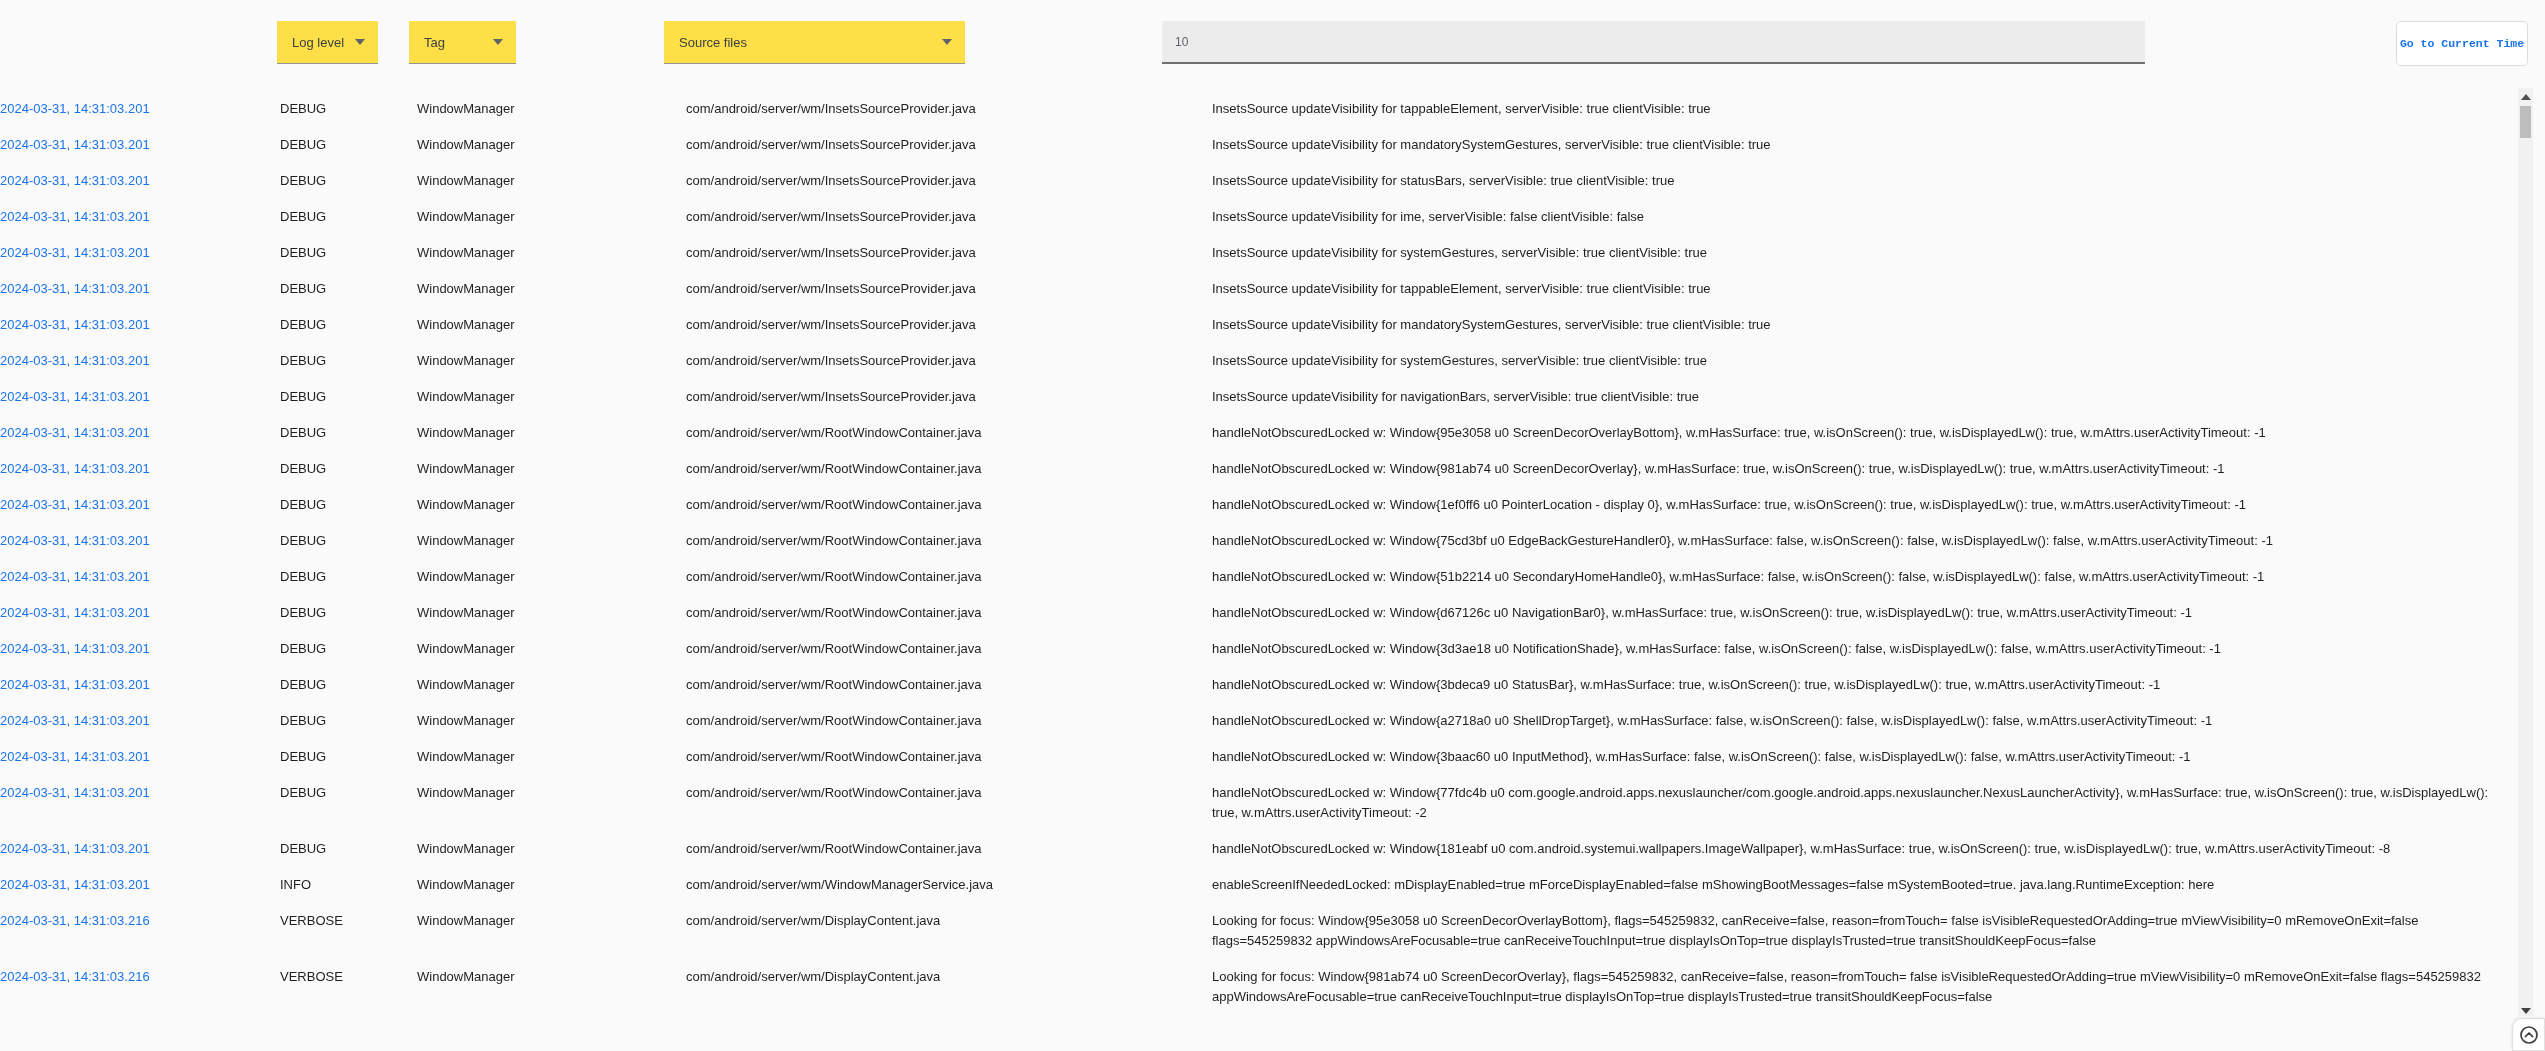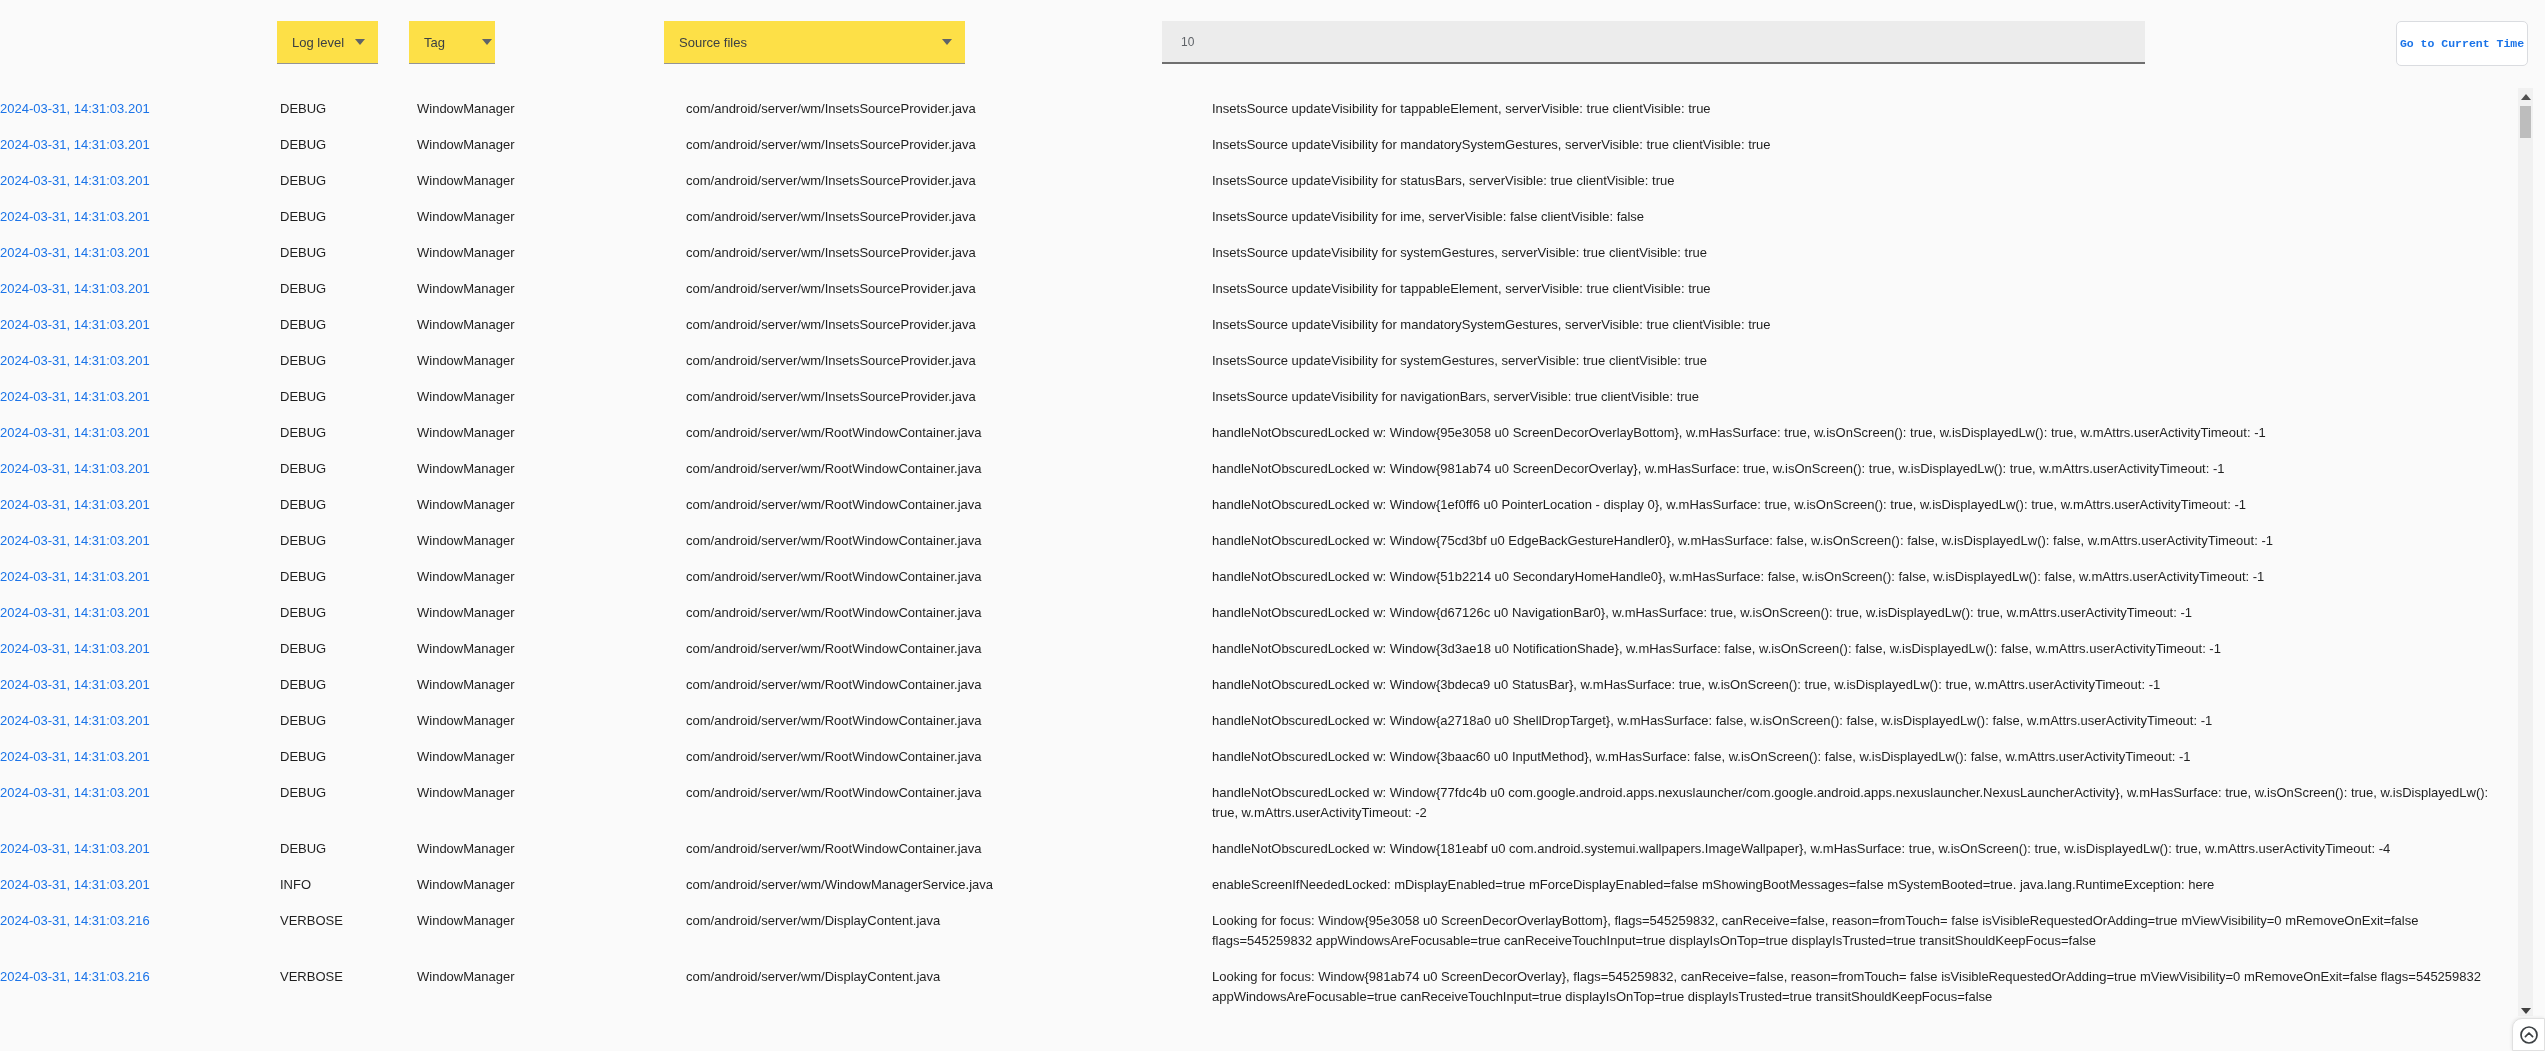--- a/index.html
+++ b/index.html
@@ -10,27 +10,27 @@
   .toolbar { position:absolute; left:0; top:0; width:2545px; height:90px; }
   .select {
     position:absolute; top:21px; height:43px; background:#fde047;
     border-bottom:1px solid #949494; display:flex; align-items:center;
     justify-content:space-between; padding:0 13px 0 15px; cursor:pointer;
     color:#3c4043; font-size:13px;
   }
   .select .caret { width:0; height:0; border-left:5px solid transparent;
     border-right:5px solid transparent; border-top:6px solid #5f6368; margin-left:10px; }
   #log-level-select { left:277px; width:101px; }
-  #tag-select      { left:409px; width:86px;gap:27px;  }
+  #tag-select      { left:409px; width:107px;gap:27px;  }
   #source-select   { left:664px; width:301px;justify-content:space-between; }
 
   .time-input {
     position:absolute; left:1162px; top:21px; width:983px; height:43px;
     background:#ececec; border:none; border-bottom:2px solid #6f6f6f;
-    padding:0 19px; font-size:12px; color:#5f6368; outline:none;
+    padding:0 13px; font-size:12px; color:#5f6368; outline:none;
     font-family:"Liberation Sans","DejaVu Sans",sans-serif;
   }
   .go-btn {
     position:absolute; left:2396px; top:21px; width:132px; height:45px;
     background:#ffffff; border:1px solid #dadce0; border-radius:5px;
     color:#1a73e8; font-size:11.5px; font-weight:bold; cursor:pointer;
     font-family:Liberation Mono, monospace;
   }
 
   
@@ -246,21 +246,21 @@
     <span class="tag">WindowManager</span>
     <span class="src">com/android/server/wm/RootWindowContainer.java</span>
     <span class="msg">handleNotObscuredLocked w: Window{77fdc4b u0 com.google.android.apps.nexuslauncher/com.google.android.apps.nexuslauncher.NexusLauncherActivity}, w.mHasSurface: true, w.isOnScreen(): true, w.isDisplayedLw(): true, w.mAttrs.userActivityTimeout: -2</span>
   </div>
 
   <div class="row">
     <a class="ts">2024-03-31, 14:31:03.201</a>
     <span class="lvl">DEBUG</span>
     <span class="tag">WindowManager</span>
     <span class="src">com/android/server/wm/RootWindowContainer.java</span>
-    <span class="msg">handleNotObscuredLocked w: Window{181eabf u0 com.android.systemui.wallpapers.ImageWallpaper}, w.mHasSurface: true, w.isOnScreen(): true, w.isDisplayedLw(): true, w.mAttrs.userActivityTimeout: -4</span>
+    <span class="msg">handleNotObscuredLocked w: Window{181eabf u0 com.android.systemui.wallpapers.ImageWallpaper}, w.mHasSurface: true, w.isOnScreen(): true, w.isDisplayedLw(): true, w.mAttrs.userActivityTimeout: -8</span>
   </div>
 
   <div class="row">
     <a class="ts">2024-03-31, 14:31:03.201</a>
     <span class="lvl">INFO</span>
     <span class="tag">WindowManager</span>
     <span class="src">com/android/server/wm/WindowManagerService.java</span>
     <span class="msg">enableScreenIfNeededLocked: mDisplayEnabled=true mForceDisplayEnabled=false mShowingBootMessages=false mSystemBooted=true. java.lang.RuntimeException: here</span>
   </div>
 

